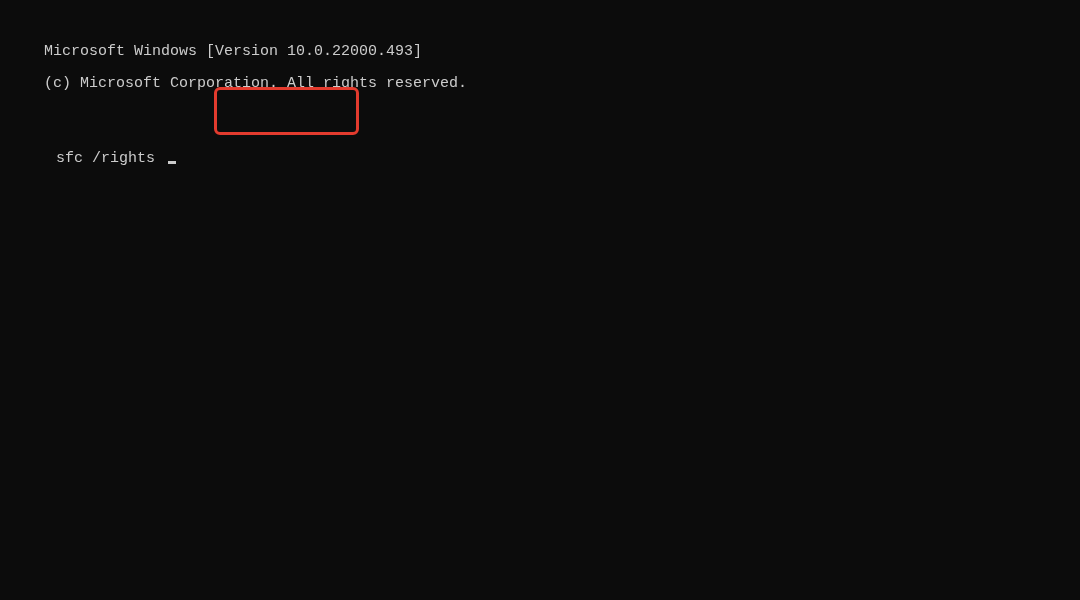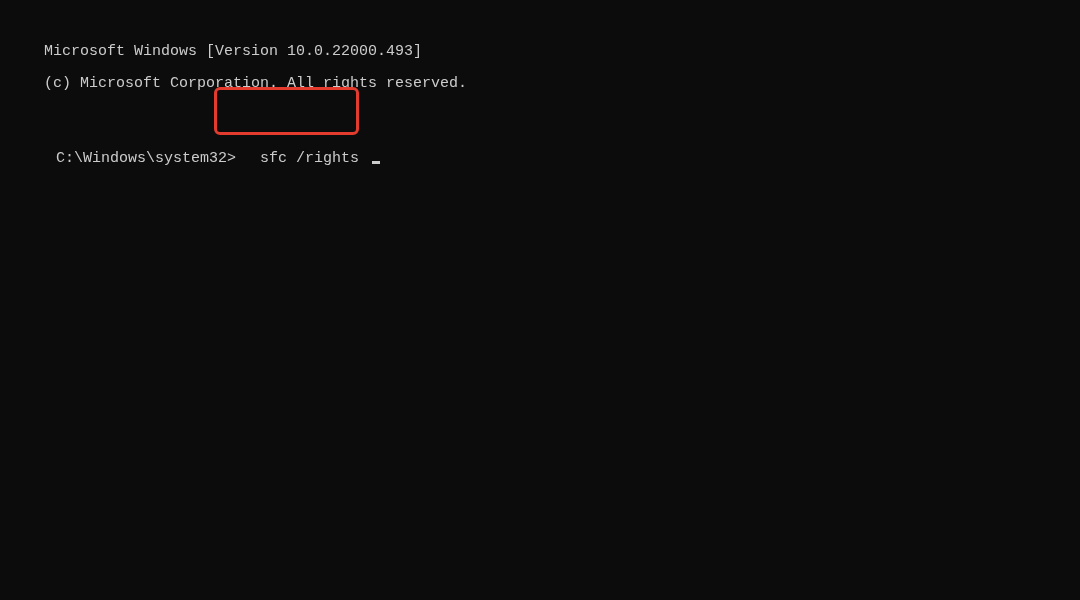--- a/index.html
+++ b/index.html
@@ -57,18 +57,17 @@
       height: 48px;
     }
   </style>
 </head>
 <body>
 
 <div class="terminal-line">Microsoft Windows [Version 10.0.22000.493]</div>
 <div class="terminal-line">(c) Microsoft Corporation. All rights reserved.</div>
 <div class="blank-line"></div>
 <div class="prompt-line">
-  <span class="prompt-text">C:\Windows\system32&gt;</span>
     <span class="command-text">sfc /rights</span>
     <span class="cursor"></span>
 </div>
 
 <div class="highlight-box"></div>
 
 </body></html>

